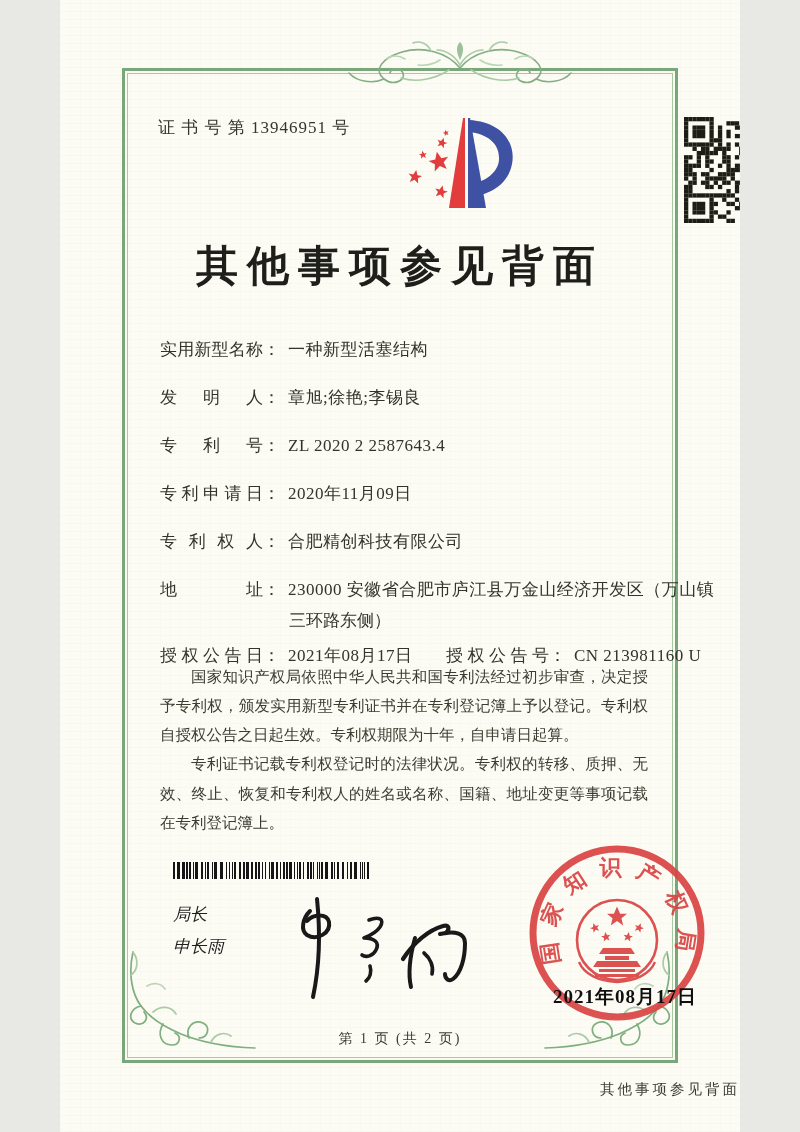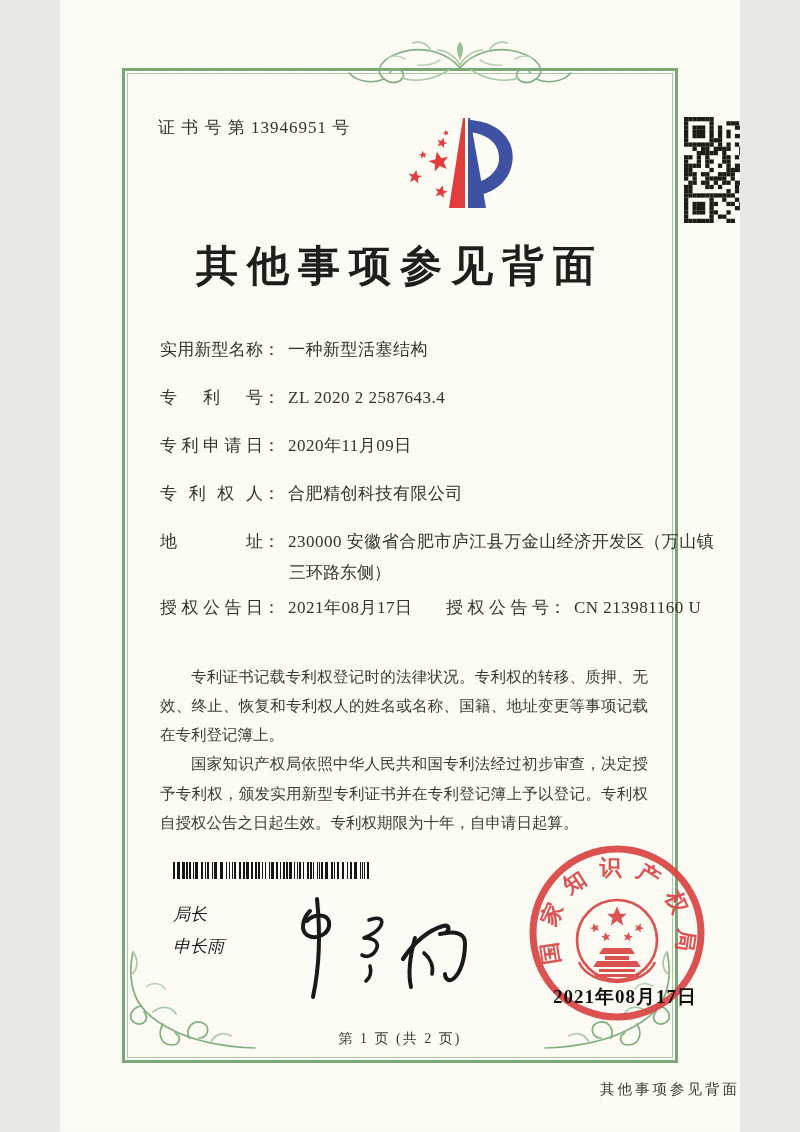--- a/index.html
+++ b/index.html
@@ -434,40 +434,43 @@
         <rect x="101.76" y="101.76" width="4.29" height="4.29" fill="#1d1d15"></rect>
       </svg></div>
 
   <div class="doc-title">其他事项参见背面</div>
 
   <div class="fields">
     <div class="frow">
       <span class="flabel">实用新型名称</span><span class="fcolon">：</span><span class="fvalue">一种新型活塞结构</span>
     </div>
     <div class="frow">
+      <span class="flabel">发明人</span><span class="fcolon">：</span><span class="fvalue">章旭;徐艳;李锡良</span>
+    </div>
+    <div class="frow">
       <span class="flabel">专利号</span><span class="fcolon">：</span><span class="fvalue">ZL 2020 2 2587643.4</span>
     </div>
     <div class="frow">
       <span class="flabel">专利申请日</span><span class="fcolon">：</span><span class="fvalue">2020年11月09日</span>
     </div>
     <div class="frow">
       <span class="flabel">专利权人</span><span class="fcolon">：</span><span class="fvalue">合肥精创科技有限公司</span>
     </div>
     <div class="frow">
       <span class="flabel">地址</span><span class="fcolon">：</span><span class="fvalue">230000 安徽省合肥市庐江县万金山经济开发区（万山镇</span>
     </div>
     <div class="fline2">三环路东侧）</div>
     <div class="frow">
       <span class="pair1"><span class="flabel">授权公告日</span><span class="fcolon">：</span><span class="fvalue">2021年08月17日</span></span><span><span class="flabel">授权公告号</span><span class="fcolon">：</span><span class="fvalue">CN 213981160 U</span></span>
     </div>
   </div>
 
   <div class="paras">
+    <p>国家知识产权局依照中华人民共和国专利法经过初步审查，决定授予专利权，颁发实用新型专利证书并在专利登记簿上予以登记。专利权自授权公告之日起生效。专利权期限为十年，自申请日起算。</p>
     <p>专利证书记载专利权登记时的法律状况。专利权的转移、质押、无效、终止、恢复和专利权人的姓名或名称、国籍、地址变更等事项记载在专利登记簿上。</p>
-    <p>国家知识产权局依照中华人民共和国专利法经过初步审查，决定授予专利权，颁发实用新型专利证书并在专利登记簿上予以登记。专利权自授权公告之日起生效。专利权期限为十年，自申请日起算。</p>
   </div>
 
   <div class="barcode" id="barbox"><svg width="200" height="17" viewBox="0 0 200 17">
         <rect x="0" y="0" width="2" height="17" fill="#161616"></rect>
         <rect x="4" y="0" width="3" height="17" fill="#161616"></rect>
         <rect x="9" y="0" width="3" height="17" fill="#161616"></rect>
         <rect x="13" y="0" width="2" height="17" fill="#161616"></rect>
         <rect x="16" y="0" width="2" height="17" fill="#161616"></rect>
         <rect x="20" y="0" width="1" height="17" fill="#161616"></rect>
         <rect x="22" y="0" width="3" height="17" fill="#161616"></rect>

